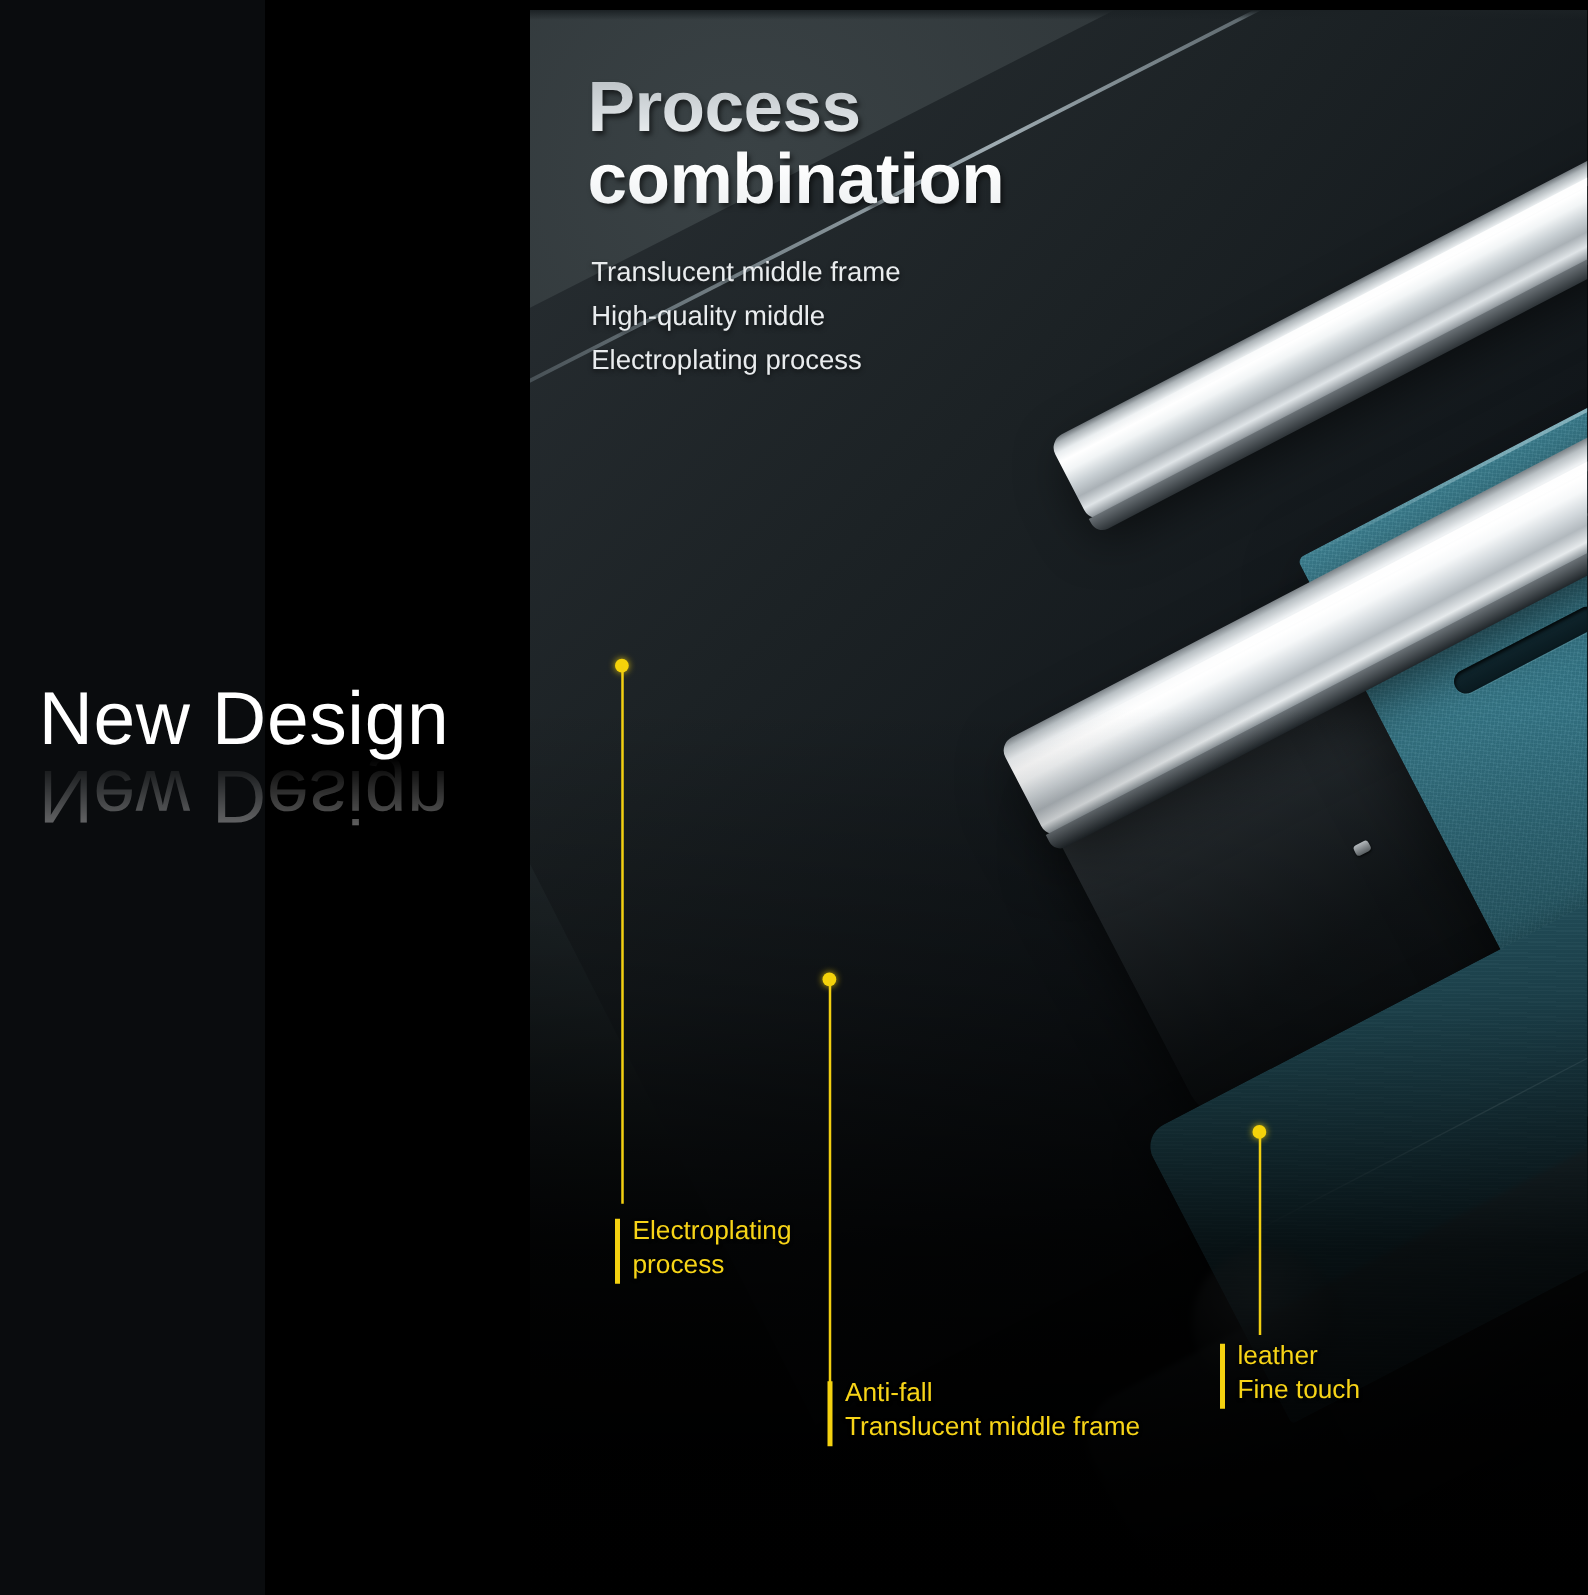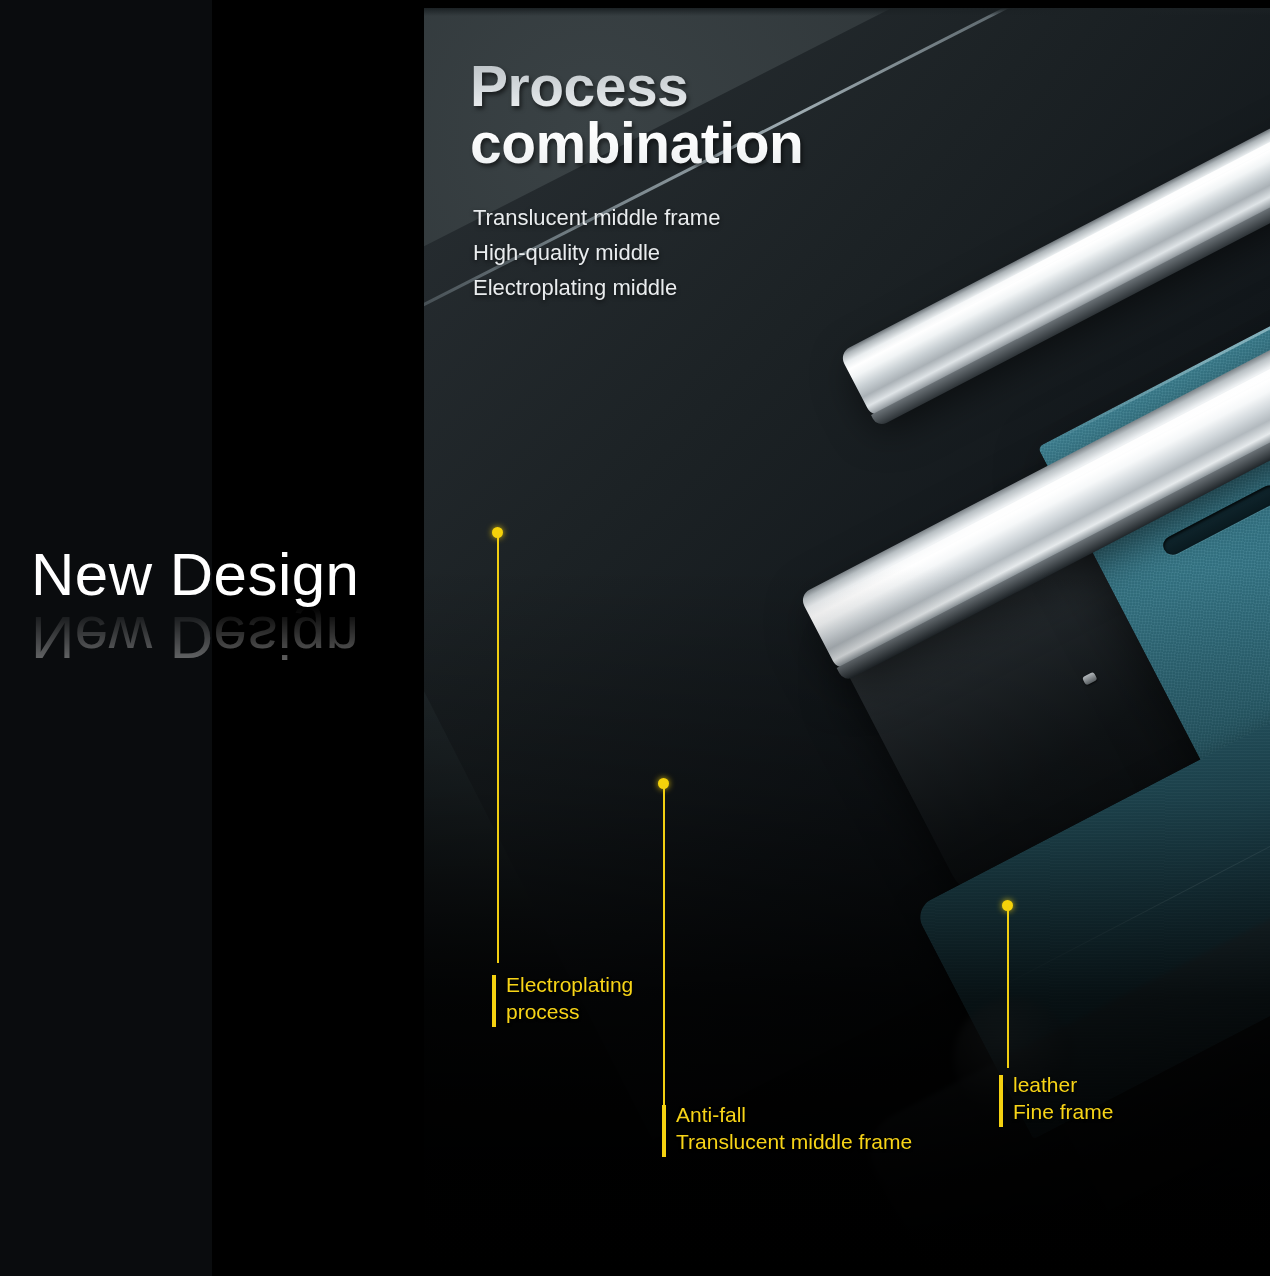--- a/index.html
+++ b/index.html
@@ -296,21 +296,21 @@
   </div>
 
   <div class="headline">
     <div>Process</div>
     <div>combination</div>
   </div>
 
   <div class="sub-list">
     <div>Translucent middle frame</div>
     <div>High-quality middle</div>
-    <div>Electroplating middle</div>
+    <div>Electroplating process</div>
   </div>
 
   <div class="newdesign">New Design</div>
   <div class="newdesign-mirror">New Design</div>
 
   <div class="dot" style="left:492px;top:527px;"></div>
   <div class="leader" style="left:497px;top:533px;height:430px;"></div>
   <div class="callout" style="left:506px;top:972px;">
     <span class="bar" style="height:52px;"></span>
     <div>Electroplating</div>
@@ -320,19 +320,19 @@
   <div class="dot" style="left:658px;top:778px;"></div>
   <div class="leader" style="left:663px;top:784px;height:325px;"></div>
   <div class="callout" style="left:676px;top:1102px;">
     <span class="bar" style="height:52px;"></span>
     <div>Anti-fall</div>
     <div>Translucent middle frame</div>
   </div>
 
   <div class="dot" style="left:1002px;top:900px;"></div>
   <div class="leader" style="left:1007px;top:906px;height:162px;"></div>
-  <div class="callout" style="left:1013px;top:1072px;">
+  <div class="callout" style="left:990px;top:1072px;">
     <span class="bar" style="height:52px;"></span>
     <div>leather</div>
-    <div>Fine frame</div>
+    <div>Fine touch</div>
   </div>
 
 </div>
 
 </body></html>

